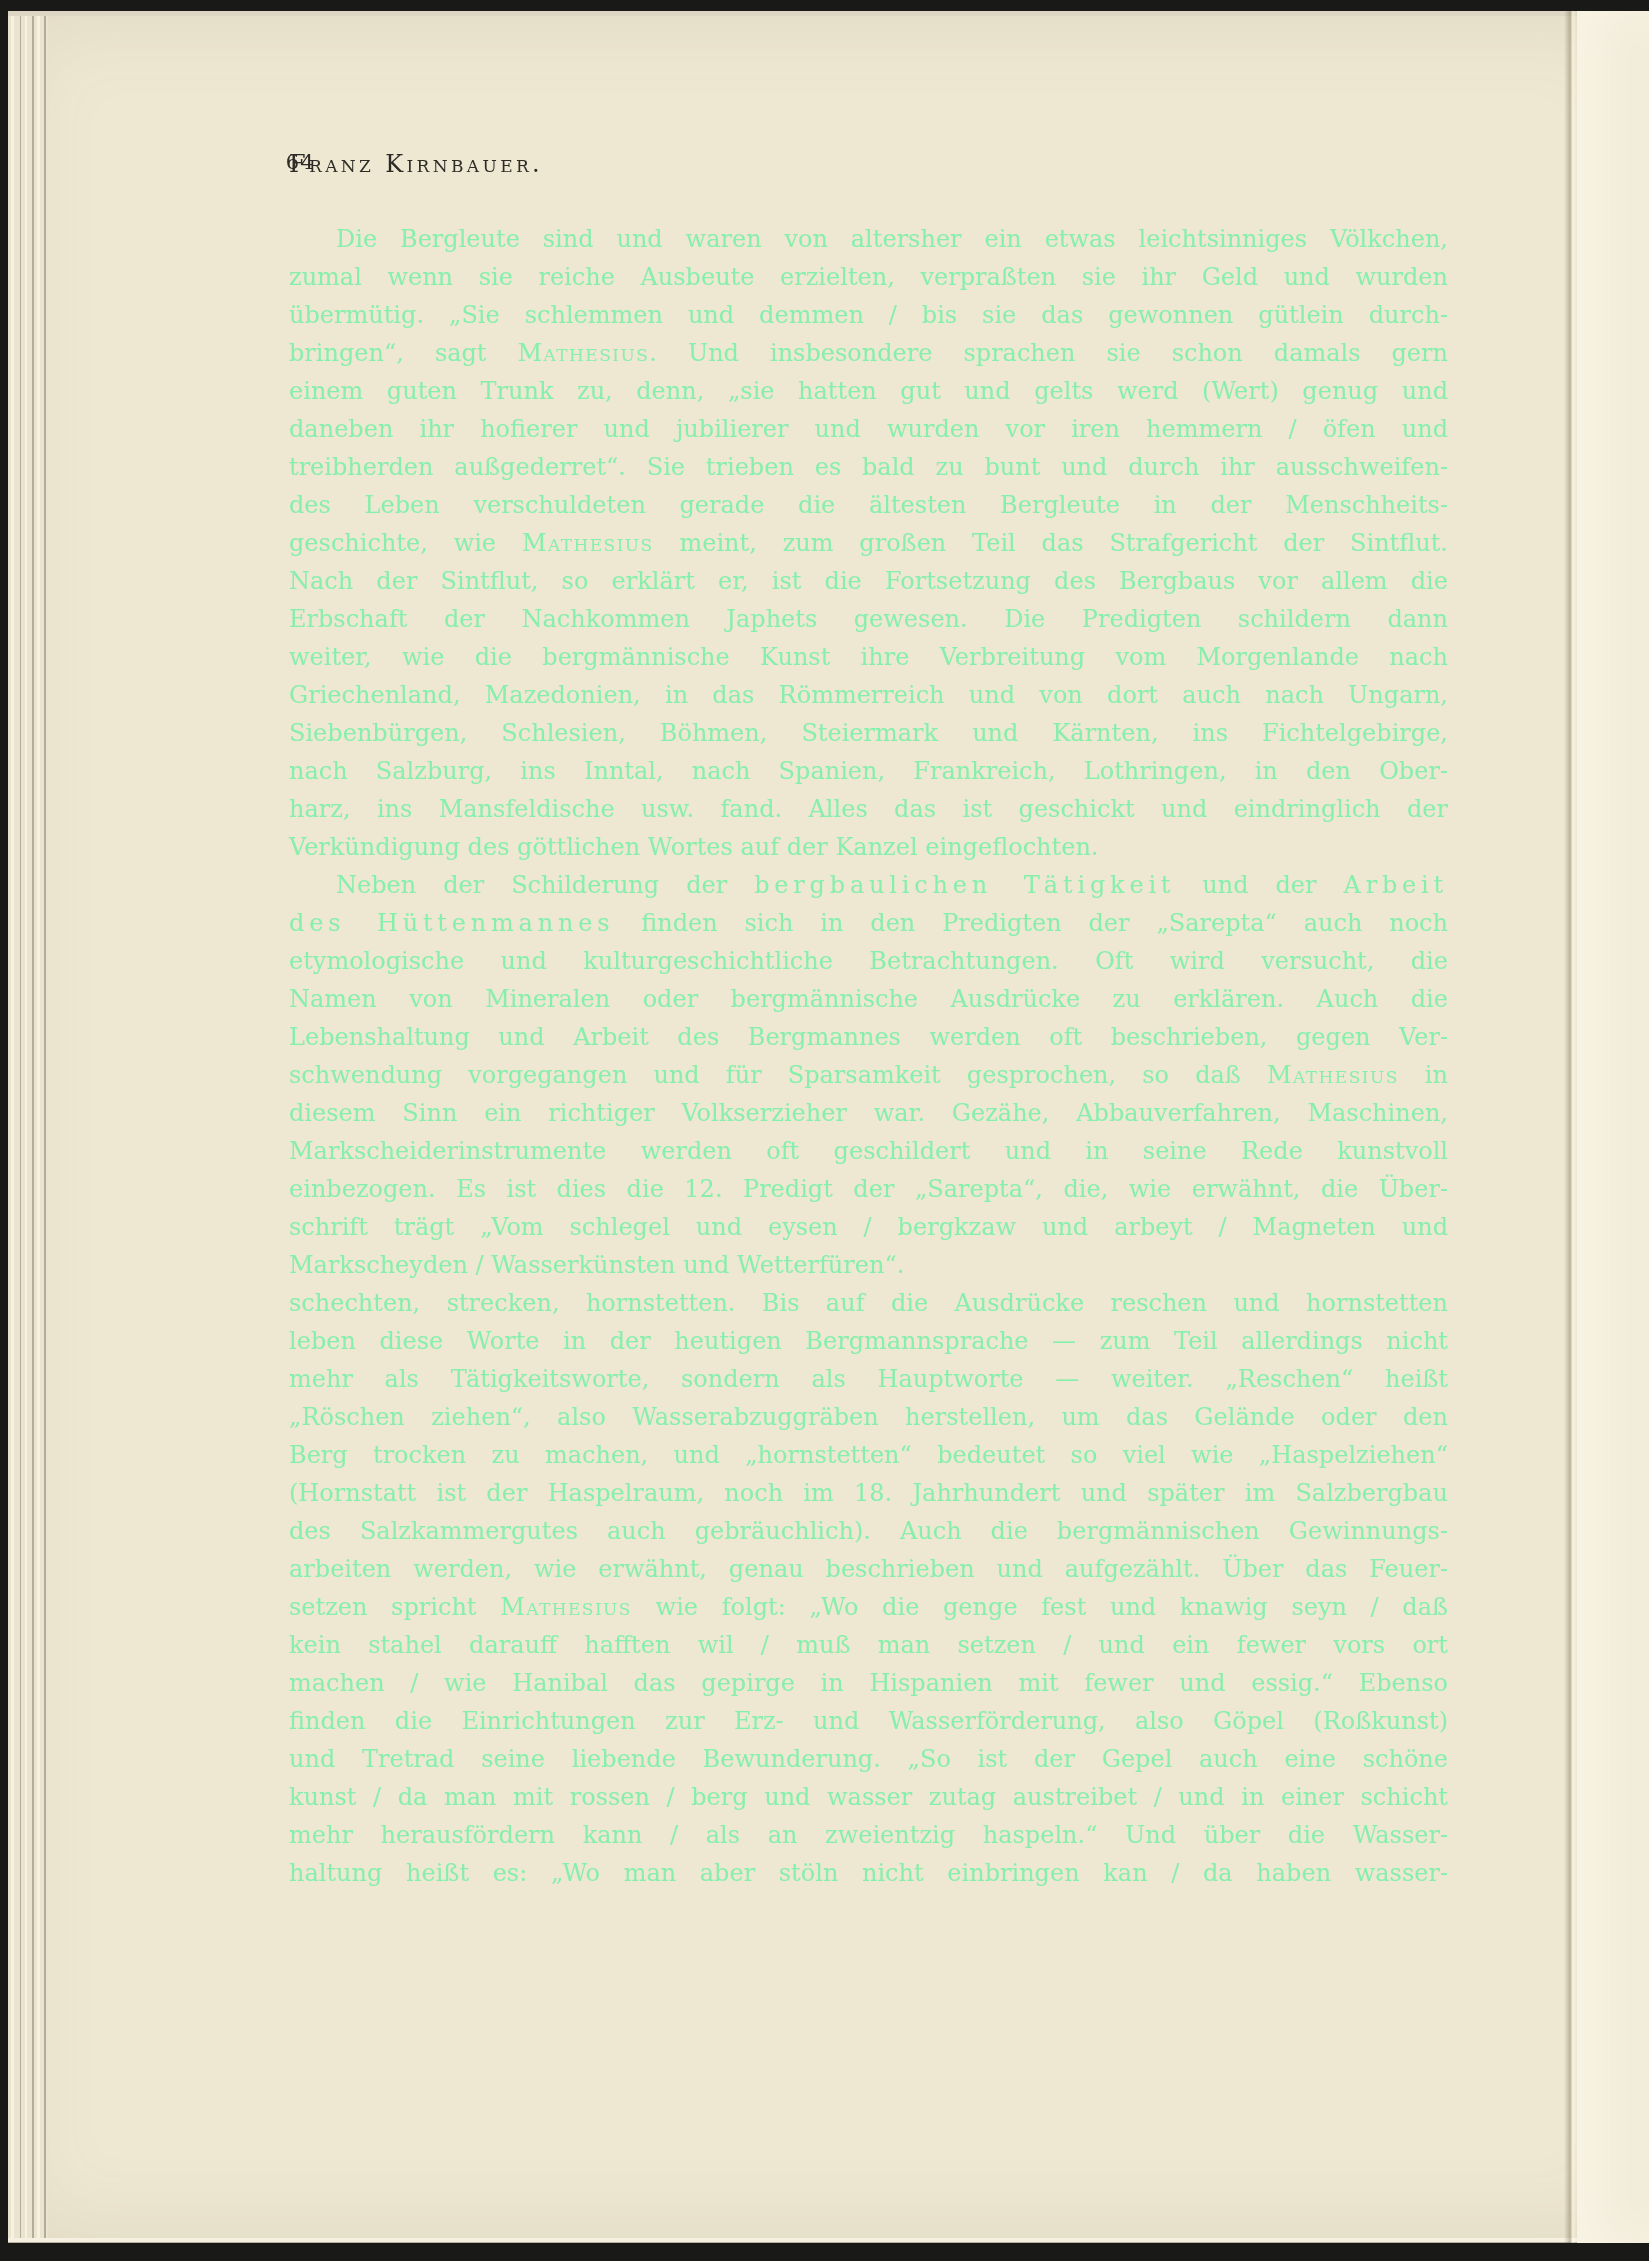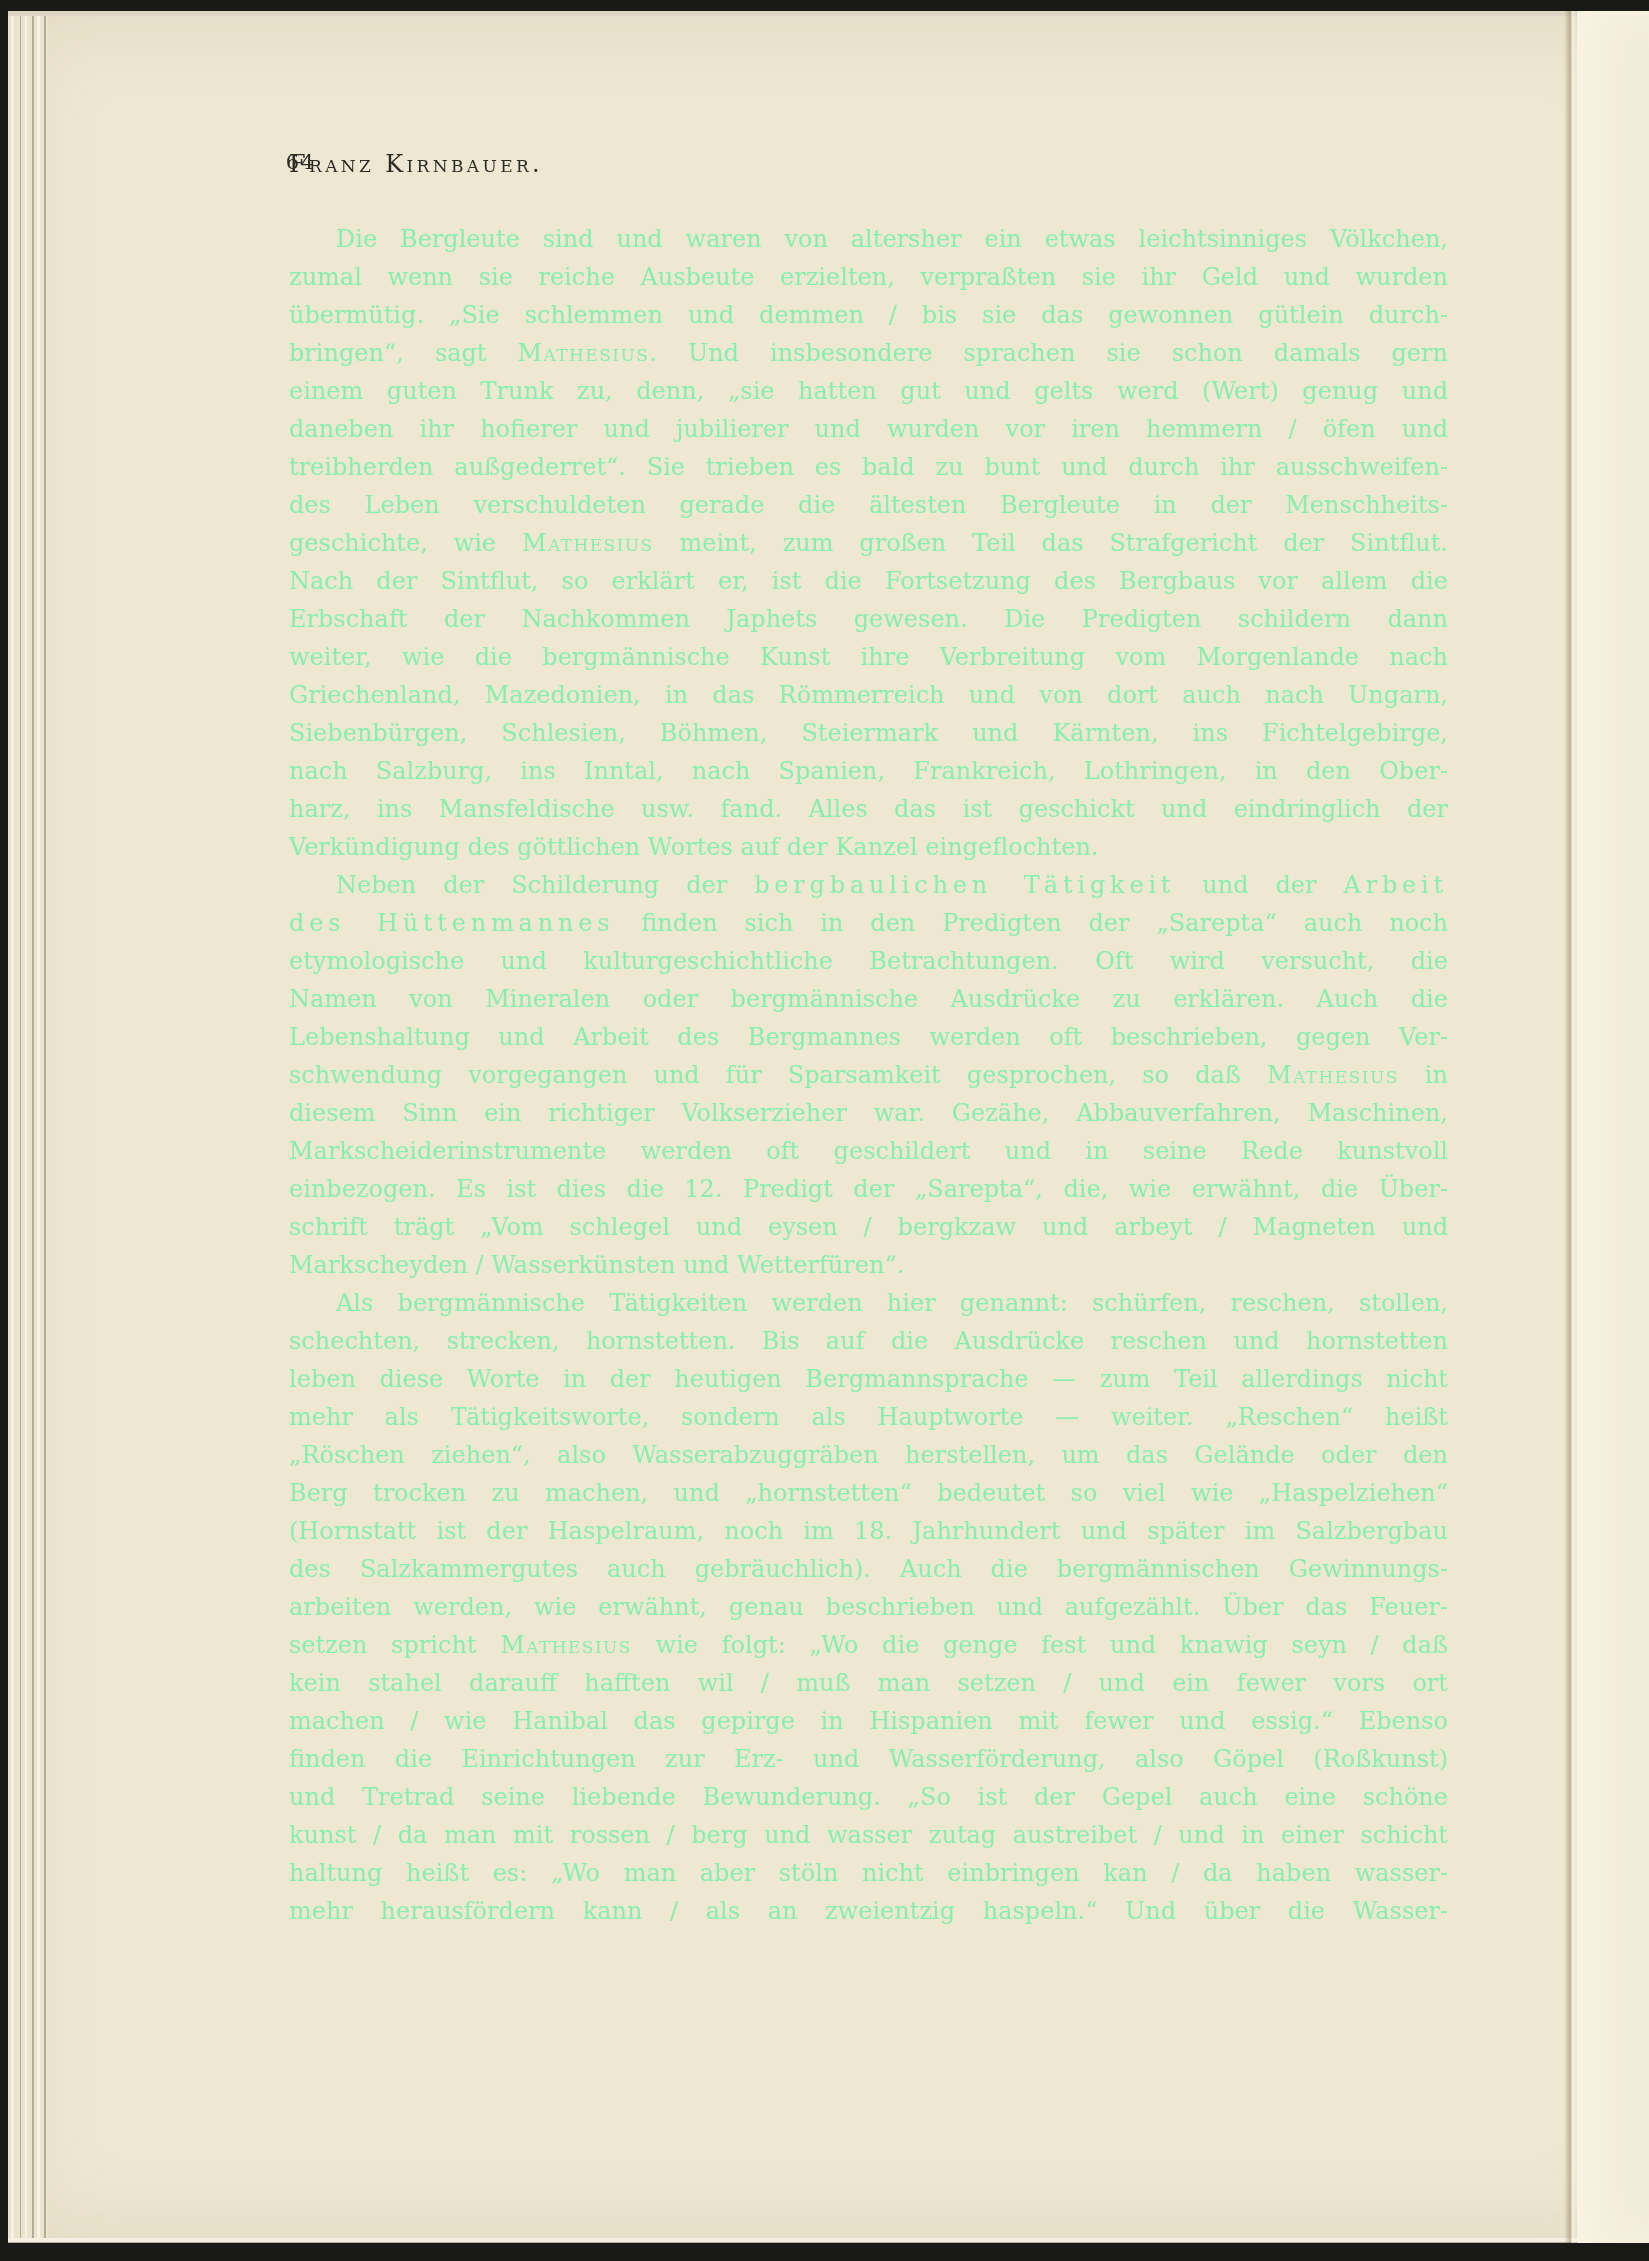--- a/index.html
+++ b/index.html
@@ -138,33 +138,32 @@
         <div class="line"><span class="n">Namen von Mineralen oder bergmännische Ausdrücke zu erklären. Auch die</span></div>
         <div class="line"><span class="n">Lebenshaltung und Arbeit des Bergmannes werden oft beschrieben, gegen Ver-</span></div>
         <div class="line"><span class="n">schwendung vorgegangen und für Sparsamkeit gesprochen, so daß </span><span class="sc">Mathesius</span><span class="n"> in</span></div>
         <div class="line"><span class="n">diesem Sinn ein richtiger Volkserzieher war. Gezähe, Abbauverfahren, Maschinen,</span></div>
         <div class="line"><span class="n">Markscheiderinstrumente werden oft geschildert und in seine Rede kunstvoll</span></div>
         <div class="line"><span class="n">einbezogen. Es ist dies die 12. Predigt der „Sarepta“, die, wie erwähnt, die Über-</span></div>
         <div class="line"><span class="n">schrift trägt „Vom schlegel und eysen / bergkzaw und arbeyt / Magneten und</span></div>
         <div class="line short"><span class="n">Markscheyden / Wasserkünsten und Wetterfüren“.</span></div>
       </div>
       <div>
-        <div class="line first"><span class="n">Als bergmännische Tätigkeiten werden hier genannt: schürfen, reschen, stollen,</span></div>
         <div class="line"><span class="n">schechten, strecken, hornstetten. Bis auf die Ausdrücke reschen und hornstetten</span></div>
         <div class="line"><span class="n">leben diese Worte in der heutigen Bergmannsprache — zum Teil allerdings nicht</span></div>
         <div class="line"><span class="n">mehr als Tätigkeitsworte, sondern als Hauptworte — weiter. „Reschen“ heißt</span></div>
         <div class="line"><span class="n">„Röschen ziehen“, also Wasserabzuggräben herstellen, um das Gelände oder den</span></div>
         <div class="line"><span class="n">Berg trocken zu machen, und „hornstetten“ bedeutet so viel wie „Haspelziehen“</span></div>
         <div class="line"><span class="n">(Hornstatt ist der Haspelraum, noch im 18. Jahrhundert und später im Salzbergbau</span></div>
         <div class="line"><span class="n">des Salzkammergutes auch gebräuchlich). Auch die bergmännischen Gewinnungs-</span></div>
         <div class="line"><span class="n">arbeiten werden, wie erwähnt, genau beschrieben und aufgezählt. Über das Feuer-</span></div>
         <div class="line"><span class="n">setzen spricht </span><span class="sc">Mathesius</span><span class="n"> wie folgt: „Wo die genge fest und knawig seyn / daß</span></div>
         <div class="line"><span class="n">kein stahel darauff hafften wil / muß man setzen / und ein fewer vors ort</span></div>
         <div class="line"><span class="n">machen / wie Hanibal das gepirge in Hispanien mit fewer und essig.“ Ebenso</span></div>
         <div class="line"><span class="n">finden die Einrichtungen zur Erz- und Wasserförderung, also Göpel (Roßkunst)</span></div>
         <div class="line"><span class="n">und Tretrad seine liebende Bewunderung. „So ist der Gepel auch eine schöne</span></div>
         <div class="line"><span class="n">kunst / da man mit rossen / berg und wasser zutag austreibet / und in einer schicht</span></div>
+        <div class="line"><span class="n">mehr herausfördern kann / als an zweientzig haspeln.“ Und über die Wasser-</span></div>
         <div class="line"><span class="n">haltung heißt es: „Wo man aber stöln nicht einbringen kan / da haben wasser-</span></div>
-        <div class="line"><span class="n">mehr herausfördern kann / als an zweientzig haspeln.“ Und über die Wasser-</span></div>
       </div>
     </div>
 </div>
 
 
 </body></html>

